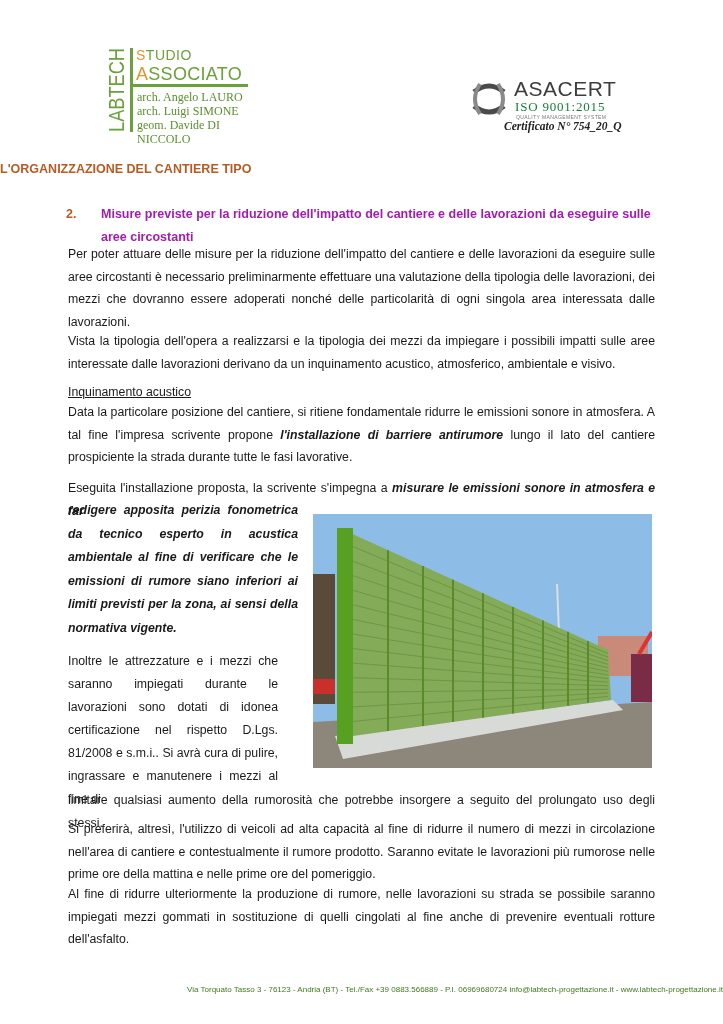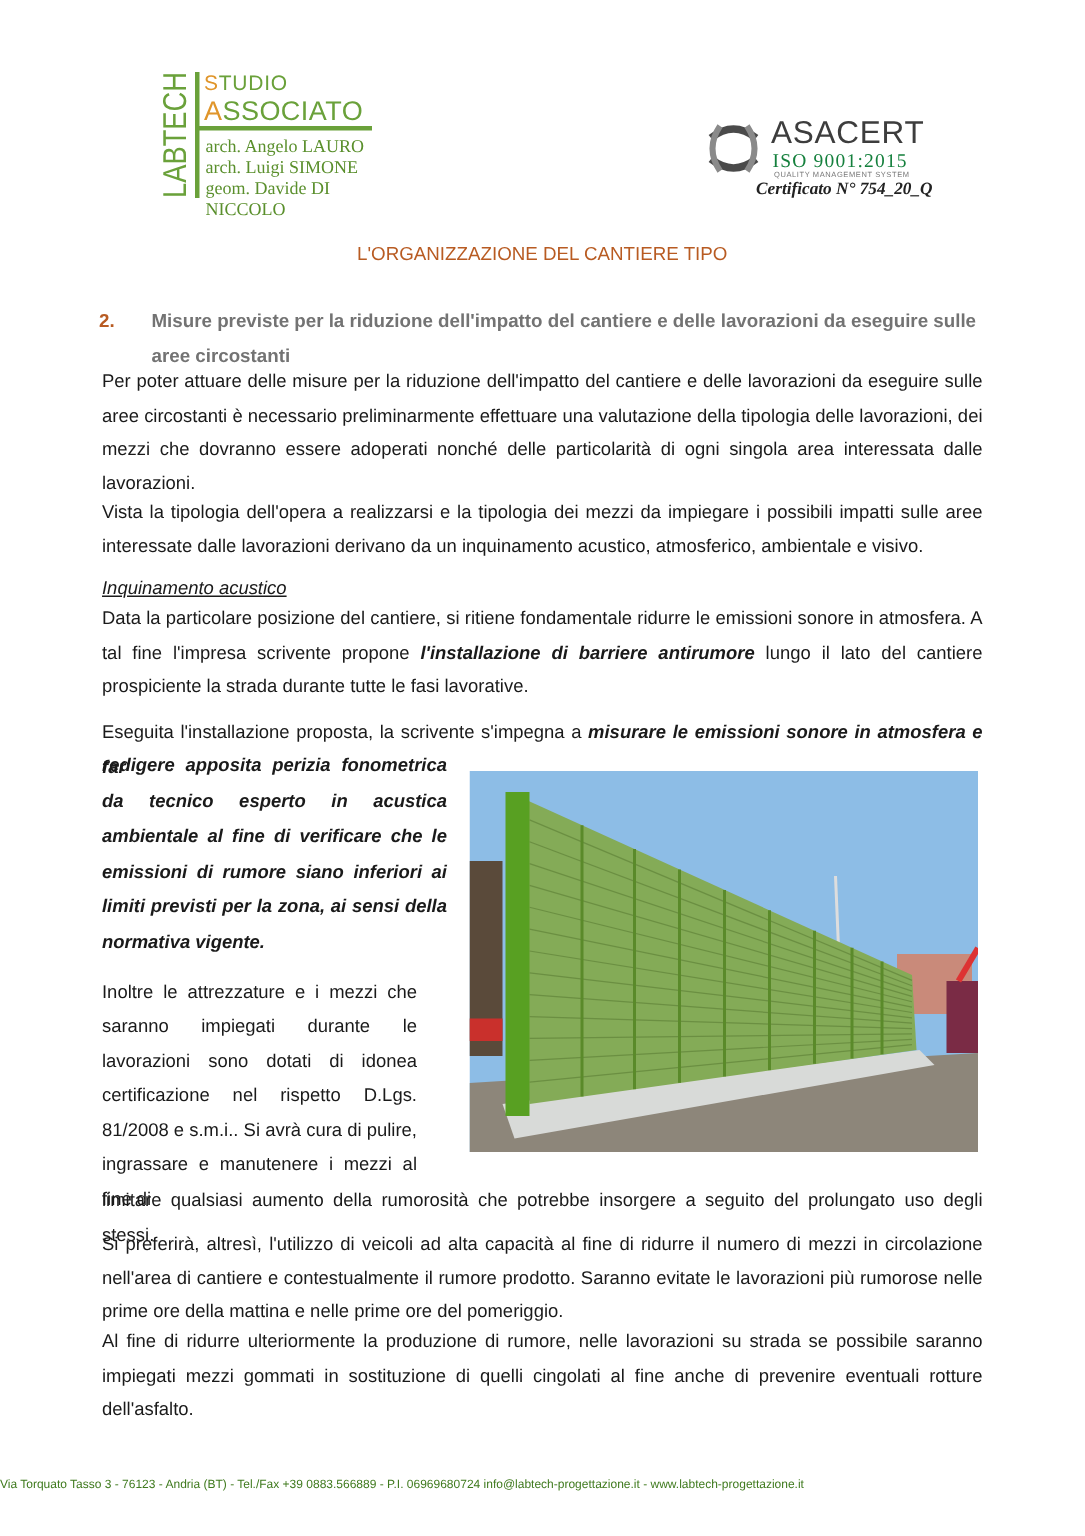--- a/index.html
+++ b/index.html
@@ -19,42 +19,42 @@
   #logo .names { position:absolute; left:33px; top:46px; font-family:"Liberation Serif", serif; font-size:12px; line-height:14px; color:#5a8f2c; }
 
   
   #cert { left:468px; top:58px; width:160px; height:64px;margin-top:16px; }
   #cert .mark { position:absolute; left:0; top:4px; width:42px; height:42px; }
   #cert .brand { position:absolute; left:46px; top:4px; font-family:"Liberation Sans", sans-serif; font-size:21px; line-height:22px; color:#3d3d3d; letter-spacing:0.5px; }
   #cert .iso { position:absolute; left:47px; top:26px; font-family:"Liberation Serif", serif; font-size:13px; line-height:13px; color:#15803d; letter-spacing:0.8px; }
   #cert .qms { position:absolute; left:48px; top:40px; font-size:5px; color:#777; letter-spacing:0.4px; }
   #cert .num { position:absolute; left:36px; top:46px; font-family:"Liberation Serif", serif; font-style:italic; font-weight:bold; font-size:11.5px; color:#222;text-align:right; }
 
-  .title { left:0; width:723px; top:162px; text-align:center; font-size:12.5px; font-weight:normal; color:#b85b22; }
+  .title { left:0; width:723px; top:162px; text-align:left; font-size:12.5px; font-weight:bold; color:#b85b22; }
   .sec-num { left:66px; top:207px; font-size:12.5px; font-weight:bold; color:#b85b22; }
-  .sec-text { left:101px; top:203px; width:560px; font-size:12.5px; line-height:23px; font-weight:bold; color:#737373; }
+  .sec-text { left:101px; top:203px; width:560px; font-size:12.5px; line-height:23px; font-weight:bold; color:#a21caf; }
 
   .para { font-size:12.3px; line-height:22.6px; color:#1a1a1a; text-align:justify; }
-  .sub { font-style:italic; text-decoration:underline; font-size:12.3px; }
+  .sub { text-decoration:underline; font-size:12.3px; }
   .bi { font-weight:bold; font-style:italic; }
 
   #p1 { left:68px; top:243px; width:587px; }
   #p2 { left:68px; top:330px; width:587px; }
   #sub1 { left:68px; top:385px; }
   #p3 { left:68px; top:401px; width:587px; }
   #p4 { left:68px; top:477px; width:587px; }
   #p4b { left:68px; top:499px; width:230px; line-height:23.5px; }
   #p5 { left:68px; top:650px; width:210px; line-height:23px; }
   #p6 { left:68px; top:789px; width:587px; }
   #p7 { left:68px; top:818px; width:587px; }
   #p8 { left:68px; top:883px; width:587px; }
 
   #photo { left:313px; top:514px; width:339px; height:254px; }
 
-  .footer { left:0; width:723px; top:985px; text-align:left; font-size:8px; color:#3f7a1e; }
+  .footer { left:0; width:723px; top:985px; text-align:right; font-size:8px; color:#3f7a1e; }
 </style>
 </head>
 <body>
 
 <div id="logo" class="abs">
   <svg class="vert" viewBox="0 0 24 86">
     <text id="vtext" x="0" y="0" transform="translate(20,86) rotate(-90)" font-family="Liberation Sans, sans-serif" font-size="22" fill="#6aa13a" textLength="84" lengthAdjust="spacingAndGlyphs">LABTECH</text>
   </svg>
   <div class="vbar"></div>
   <div class="hbar"></div>

